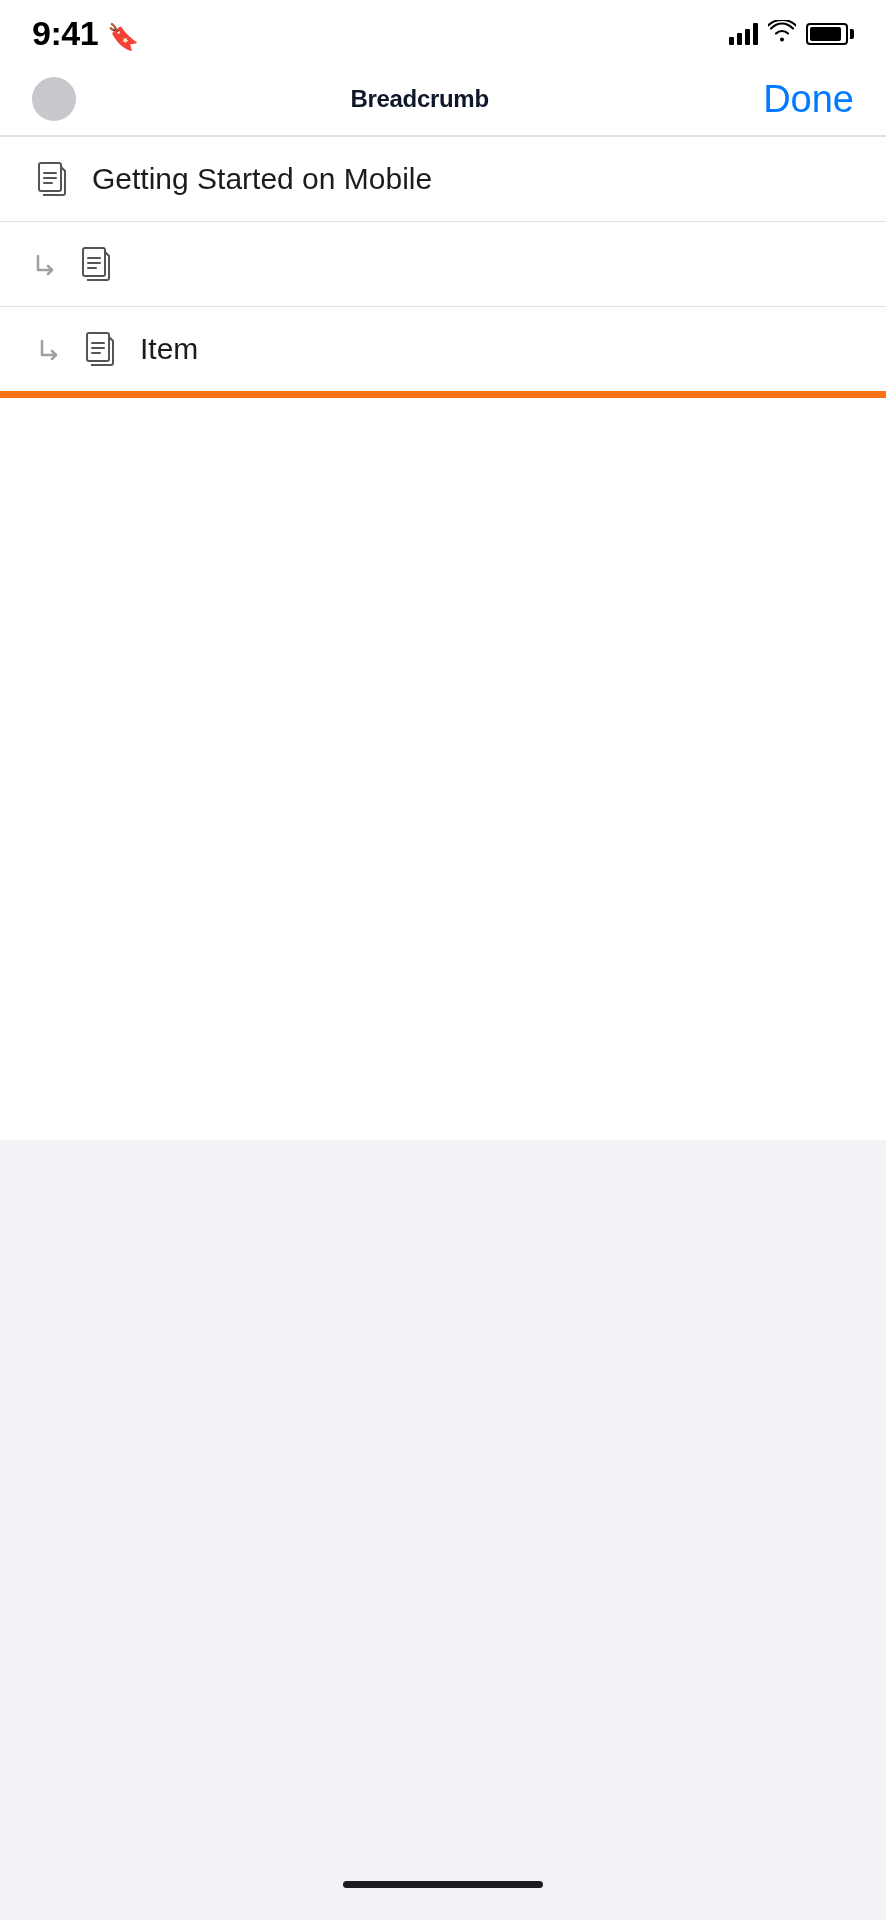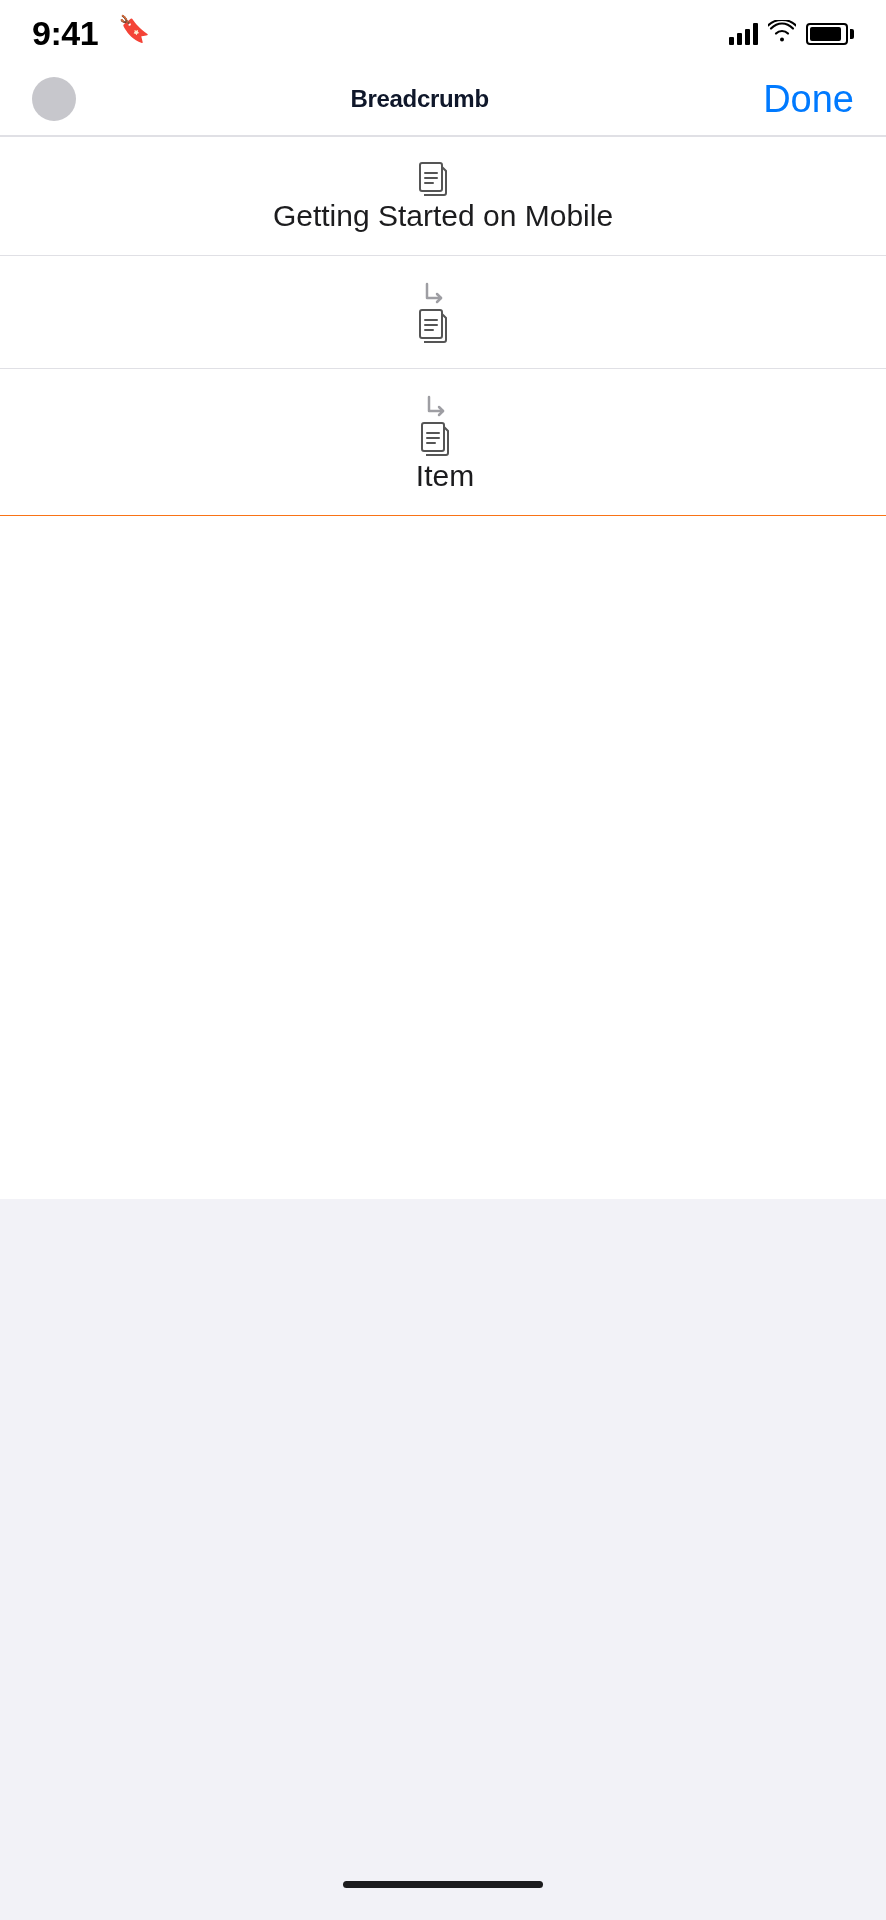--- a/index.html
+++ b/index.html
@@ -28,22 +28,22 @@
       color: #000;
       letter-spacing: -0.5px;
     }
     .status-bookmark {
       font-size: 26px;
       color: #000;
       margin-left: 8px;
     }
     .status-left {
       display: flex;
-      align-items: flex-start;
-      gap: 12px;
+      align-items: flex-end;
+      gap: 1px;
     }
     .status-right {
       display: flex;
       align-items: center;
       gap: 10px;
     }
     .signal-bars {
       display: flex;
       align-items: flex-end;
       gap: 3px;
@@ -135,25 +135,24 @@
     }
 
     .list-item {
       display: flex;
       align-items: center;
       padding: 22px 32px;
       border-bottom: 1px solid #e0e0e5;
       background: #ffffff;
       min-height: 80px;
       cursor: pointer;
-      flex-direction: column;
     }
 
     .list-item:last-child {
-      border-bottom: 1px solid #f97316;
+      border-bottom: 7px solid #f97316;
       padding-left: 36px;
     }
 
     .indent-arrow {
       color: #9e9ea3;
       font-size: 26px;
       margin-right: 16px;
       display: flex;
       align-items: center;
       

